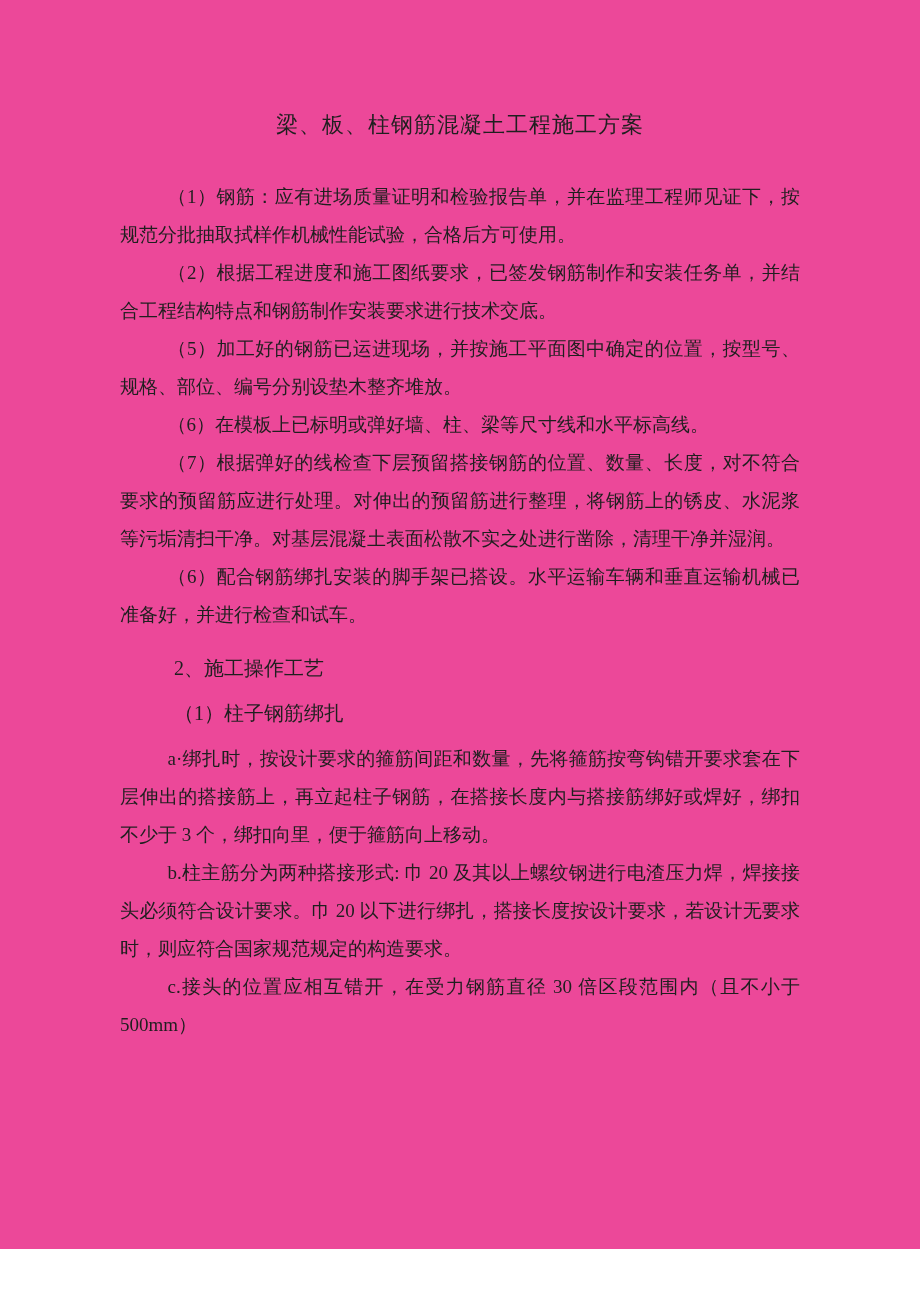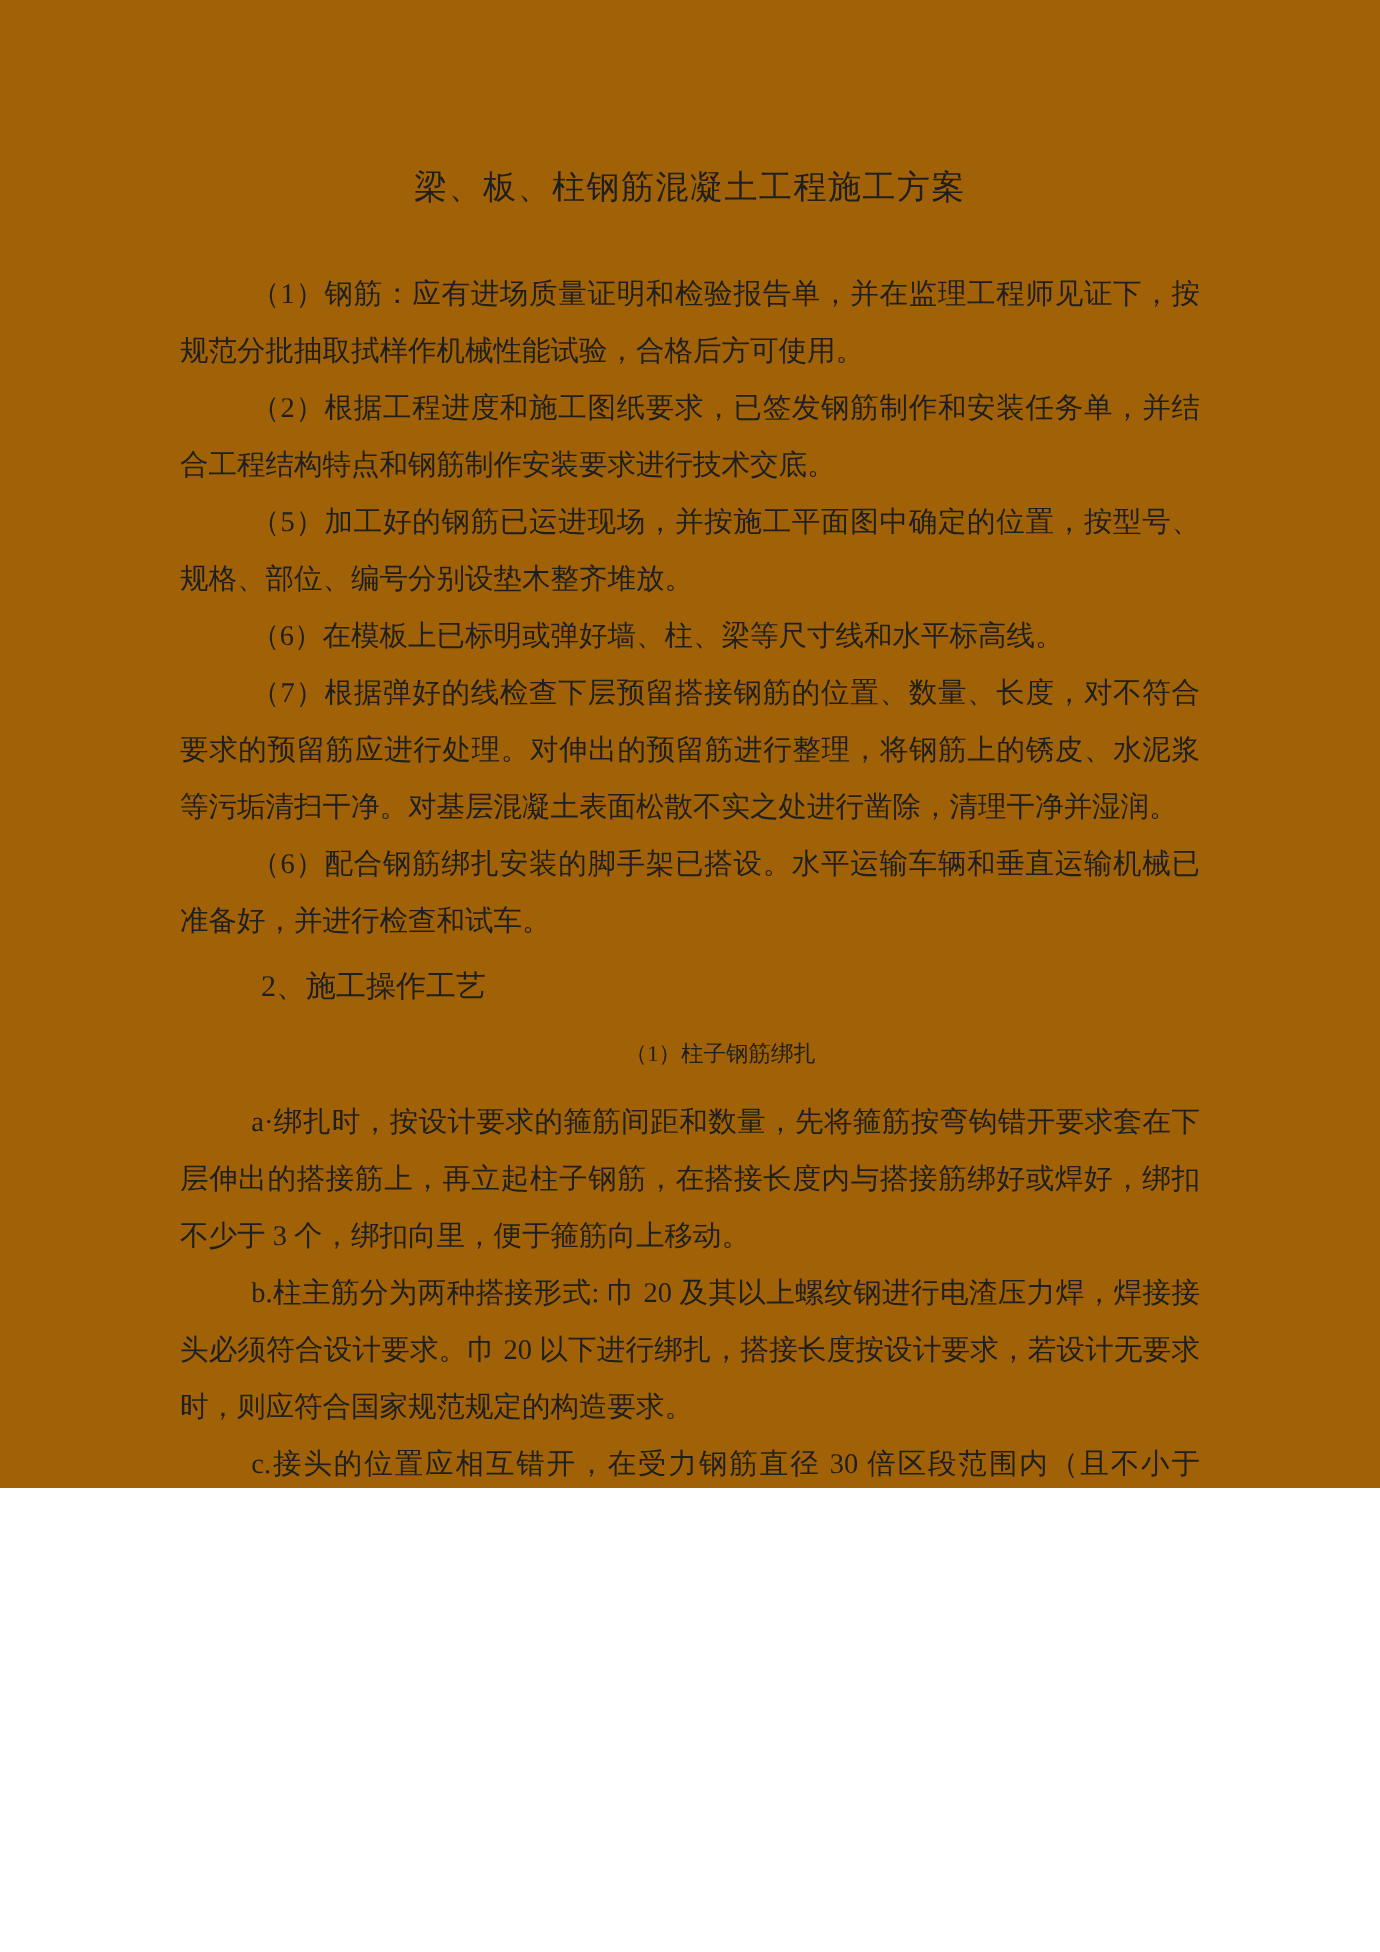--- a/index.html
+++ b/index.html
@@ -3,23 +3,23 @@
 <meta charset="utf-8">
 <style>
   html, body {
     margin: 0;
     padding: 0;
     background: #ffffff;
   }
   .page {
     position: relative;
     width: 920px;
-    height: 992px;
+    height: 1249px;
     margin: 0 auto;
-    background: #a16207;
+    background: #ec4899;
     overflow: hidden;
     font-family: "Liberation Serif", "DejaVu Serif", serif;
     color: #1f1f1f;
   }
   .content {
     padding: 110px 120px 0 120px;
   }
   .doc-title {
     font-size: 22px;
     font-weight: 500;
@@ -34,36 +34,35 @@
     margin: 0 0 16px 0;
     text-indent: 2.4em;
   }
   .sub-heading {
     font-size: 20px;
     line-height: 32px;
     margin: 0 0 10px 0;
     text-indent: 2.7em;
   }
   .sub-heading.gap-above {
-    margin-top: 8px;
+    margin-top: 18px;
   }
   .body-par {
     font-size: 19px;
     line-height: 38px;
     margin: 0;
     text-indent: 2.5em;
     text-align: justify;
     text-justify: inter-ideograph;
   }
   .process-subheading {
-    font-size: 15px;
+    font-size: 20px;
     line-height: 38px;
     margin: 8px 0 8px 0;
     text-indent: 2.7em;
-    text-align: center;
   }
 </style>
 </head>
 <body>
 
 <div class="page">
   <div class="content">
 
     <h1 class="doc-title">梁、板、柱钢筋混凝土工程施工方案</h1>
 

